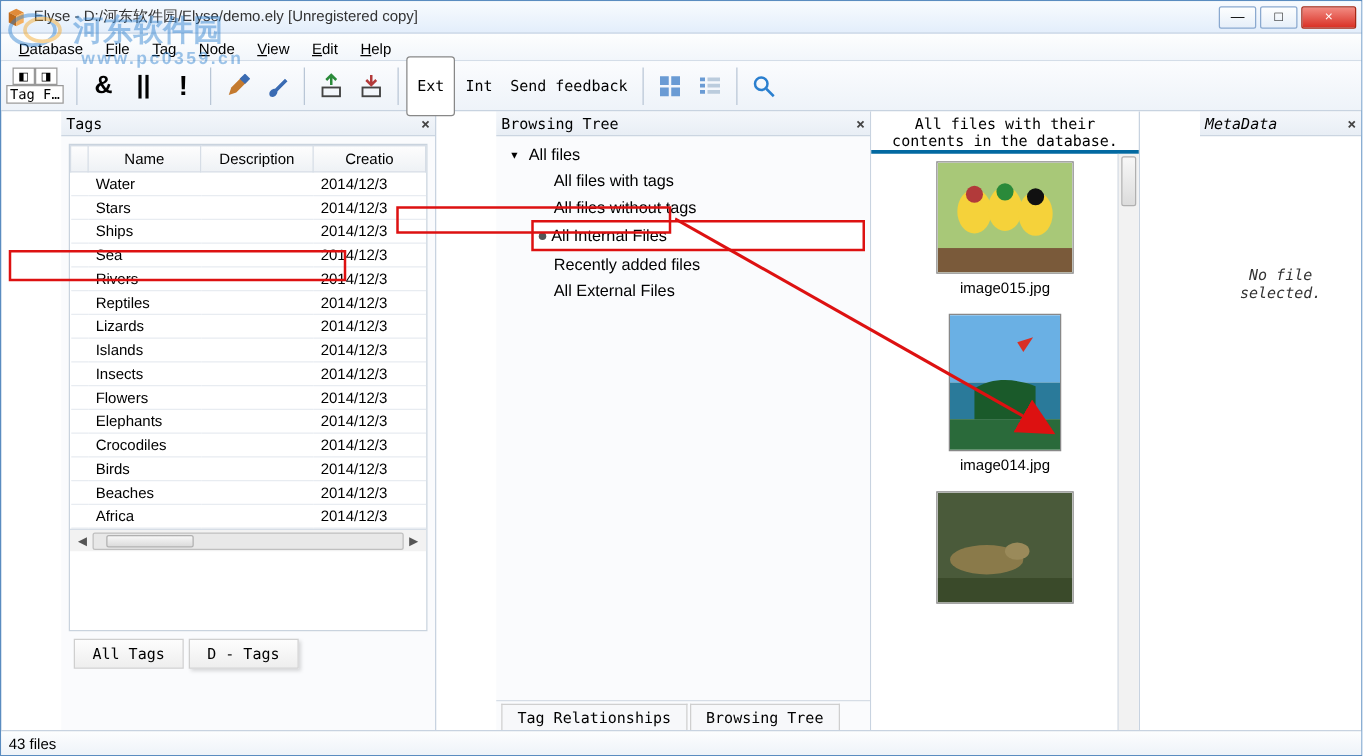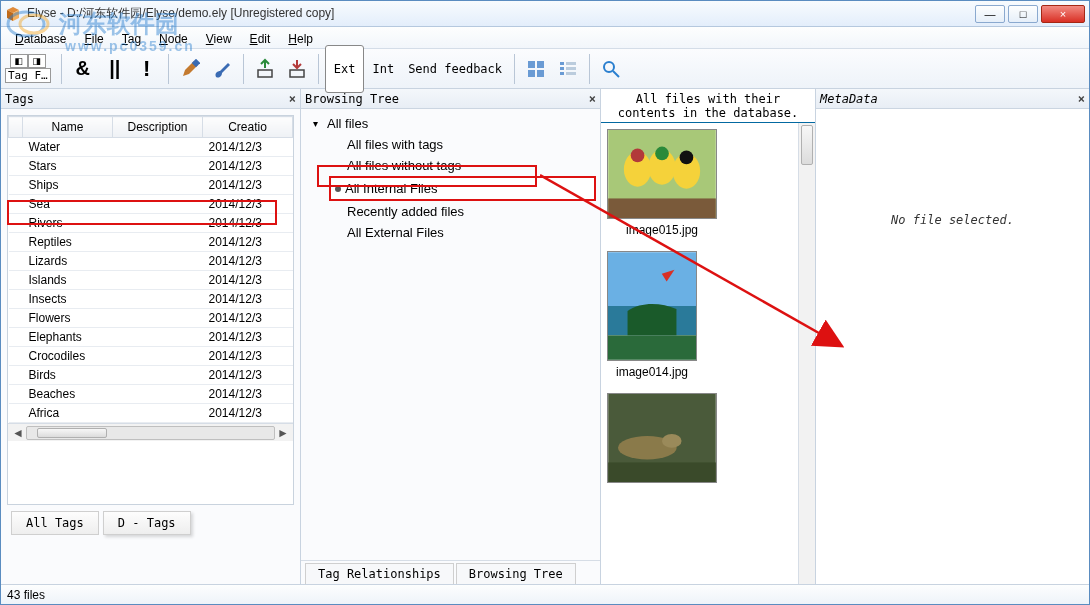--- a/index.html
+++ b/index.html
@@ -14,21 +14,21 @@
 .win-btn.close { background: linear-gradient(#f28b82,#d93025); border-color: #a52714; color: #fff; width: 44px; }
 .menubar { height: 22px; background: linear-gradient(#fdfefe,#f2f6fb); display: flex; align-items: flex-end; padding: 0 6px; gap: 2px; border-bottom: 1px solid #d4dde8; }
 .menu-item { padding: 2px 8px; cursor: pointer; }
 .menu-item u { text-decoration: underline; }
 .toolbar { height: 40px; background: linear-gradient(#fbfcfe,#eef3f9); display: flex; align-items: center; border-bottom: 1px solid #c8d3e0; padding: 2px 4px; gap: 2px; position: relative; }
 .toolbar .sep { width: 1px; height: 30px; background: #b9c6d6; margin: 0 4px; }
 .tb-btn { width: 30px; height: 32px; display: flex; align-items: center; justify-content: center; cursor: pointer; border-radius: 2px; }
 .tb-text-btn { padding: 16px 8px; border: 1px solid #888; border-radius: 3px; font-family: monospace; font-size: 12px; cursor: pointer; background: #fff; }
 .tb-plain { font-family: monospace; font-size: 12px; padding: 2px 6px; cursor: pointer; }
 .content { flex: 1; display: flex; overflow: hidden; }
-.panel { display: flex; flex-direction: column; border-right: 1px solid #c8d3e0; background: #fafbfd; }
+.panel { display: flex; flex-direction: column; border-right: 1px solid #c8d3e0; background: #fafbfd; margin-left: 48px; }
 .panel-header { height: 20px; background: linear-gradient(#f4f7fb,#e8eef5); display: flex; align-items: center; justify-content: space-between; padding: 0 4px; font-family: monospace; font-size: 12px; border-bottom: 1px solid #cbd5e1; }
 .close-x { cursor: pointer; font-weight: bold; color: #444; }
 .tags-panel { width: 300px; }
 .tree-panel { width: 300px; }
 .thumbs-panel { width: 215px; border-right: 1px solid #c8d3e0; background: #fff; display:flex; flex-direction:column; }
 .meta-panel { flex: 1; background: #fff; }
 .tags-body { flex: 1; padding: 6px; position: relative; display:flex; flex-direction:column; }
 .tags-table-wrap { border: 1px solid #c9d3de; background: #fff; height: 390px; overflow: hidden; position: relative; }
 .tags-table { width: 100%; border-collapse: collapse; font-size: 12px; }
 .tags-table th { background: linear-gradient(#fdfdfd,#eef1f5); border: 1px solid #d6dde6; padding: 3px 6px; text-align: center; font-weight: normal; }
@@ -41,22 +41,22 @@
 .tab-btn { padding: 4px 14px; border:1px solid #cfcfcf; background:linear-gradient(#fdfdfd,#eeeeee); font-family:monospace; font-size:12px; cursor:pointer; }
 .tab-btn.raised { box-shadow: 2px 2px 3px rgba(0,0,0,.15); }
 .tree-body { flex:1; padding: 4px 4px 4px 8px; font-size:13px; overflow:auto; }
 .tree-node { padding: 3px 4px; display:flex; align-items:center; gap:4px; cursor:pointer; }
 .tree-children { margin-left: 20px; }
 .tree-dot { width:6px; height:6px; border-radius:50%; background:#555; display:inline-block; }
 .tree-arrow { font-size:10px; width:10px; display:inline-block; }
 .tree-node.selected { border: 2px solid #d11; background: #fff; }
 .bottom-tabs { height: 24px; display:flex; align-items:flex-end; padding:0 4px; border-top:1px solid #d6dde6;}
 .bottom-tab { padding:3px 12px; border:1px solid #cfcfcf; border-bottom:none; background:#f7f8fa; font-family:monospace; font-size:12px; cursor:pointer; margin-right:2px;}
-.breadcrumb-bar { height: 34px; font-family: monospace; font-size: 12px; text-align:center; padding: 3px 6px; border-bottom:1px solid #0369a1; line-height:1.2;}
-.thumbs-body { flex:1; overflow:auto; padding:6px; display:flex; flex-direction:column; gap:14px; align-items:flex-start; position:relative;}
+.breadcrumb-bar { height: 34px; font-family: monospace; font-size: 12px; text-align:center; padding: 3px 6px; border-bottom:3px solid #0369a1; line-height:1.2;}
+.thumbs-body { flex:1; overflow:auto; padding:6px; display:flex; flex-direction:column; gap:14px; align-items:center; position:relative;}
 .thumb-item { display:flex; flex-direction:column; align-items:center; gap:4px; }
 .thumb-img { width:110px; height:90px; border:1px solid #888; overflow:hidden; display:flex; align-items:center; justify-content:center;}
 .thumb-img svg { width:100%; height:100%; }
 .thumb-label { font-size:12px; }
 .vscroll { width:17px; background:#f2f2f2; border-left:1px solid #d6dde6; position:absolute; right:0; top:0; bottom:0;}
 .vscroll-thumb { position:absolute; top:2px; left:2px; right:2px; height:40px; background:linear-gradient(#f7f7f7,#dcdcdc); border:1px solid #b0b0b0; border-radius:2px;}
 .meta-body { padding: 20px; font-family: monospace; font-size: 12px; text-align:center; color:#333; }
 .statusbar { height: 20px; background:linear-gradient(#fdfefe,#eef3f9); border-top:1px solid #c8d3e0; display:flex; align-items:center; padding:0 6px; font-size:12px;}
 .watermark { position:absolute; top:8px; left:6px; font-family:"Microsoft YaHei",sans-serif; font-size:24px; font-weight:bold; color:#2a7fcf; opacity:.45; pointer-events:none; z-index:50;}
 .watermark-url { position:absolute; top:38px; left:65px; font-size:14px; letter-spacing:2px; color:#2a7fcf; opacity:.45; pointer-events:none; z-index:50; font-weight:bold;}

